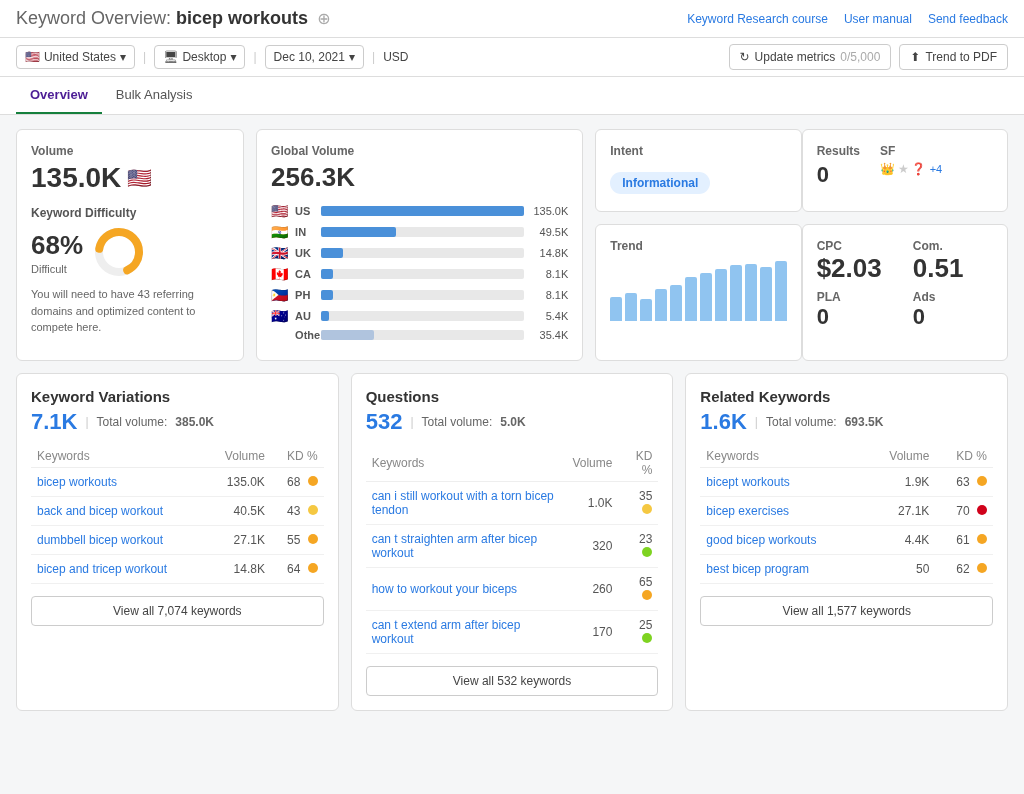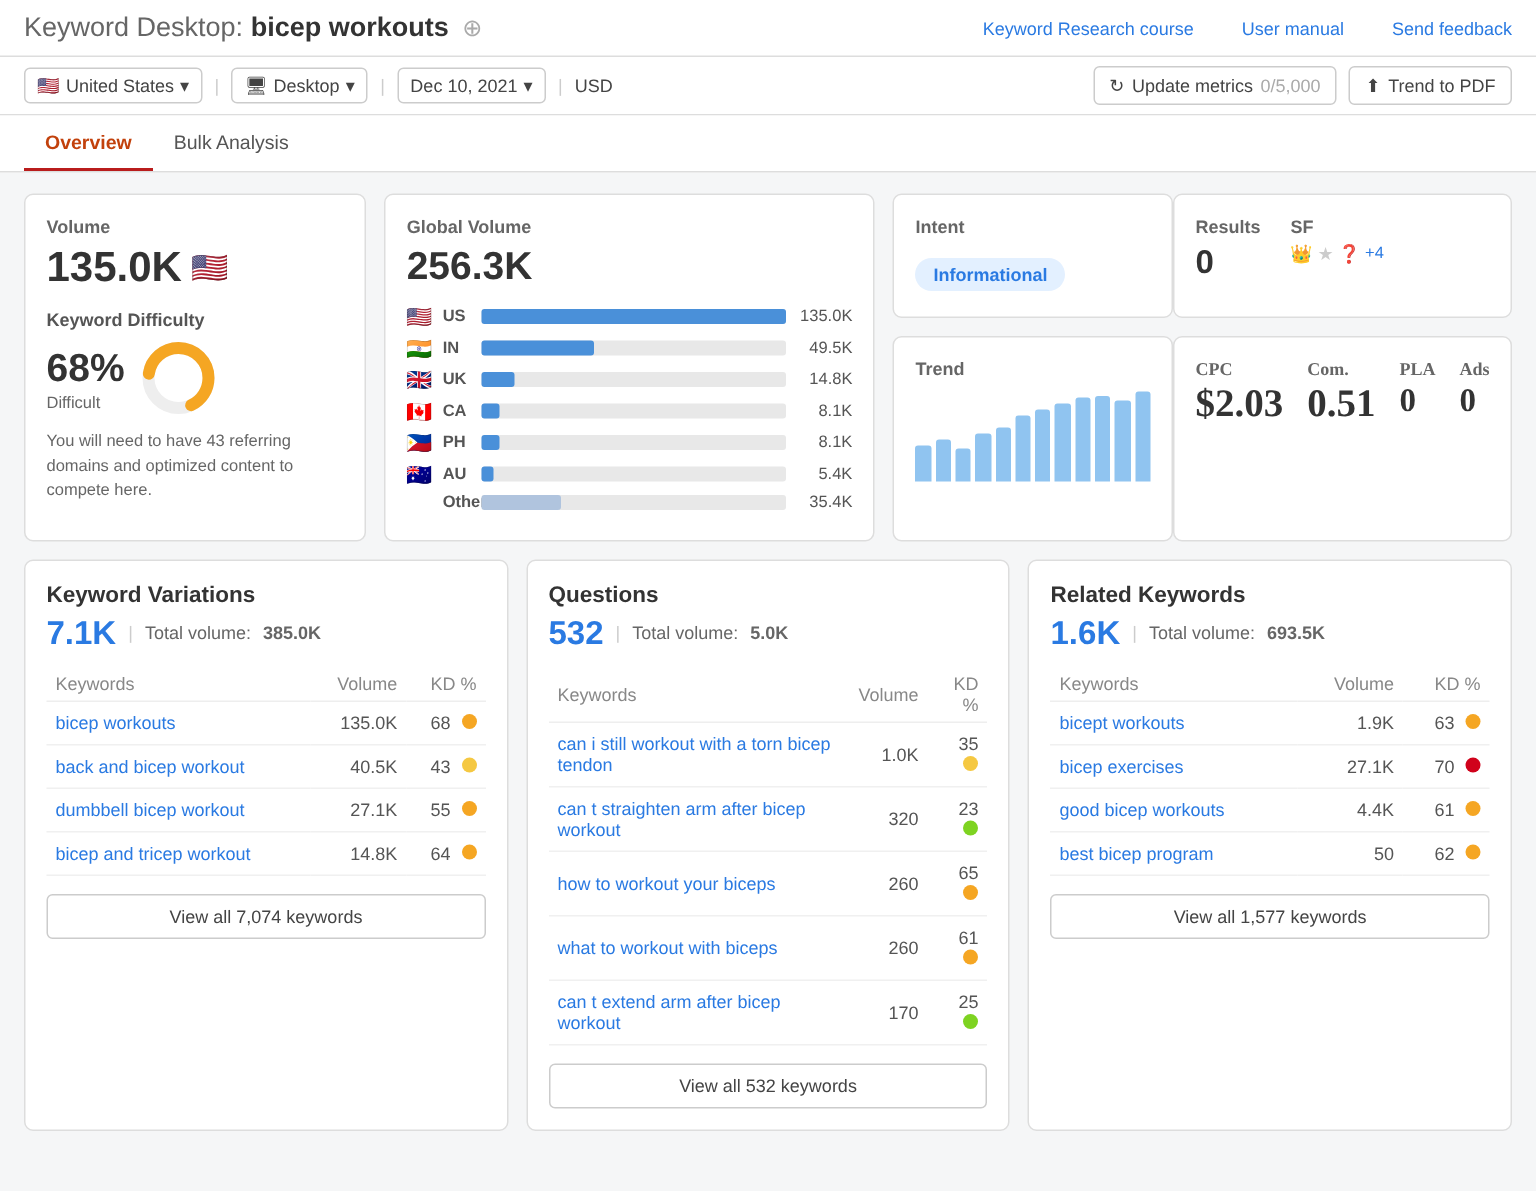--- a/index.html
+++ b/index.html
@@ -1,34 +1,34 @@
 <!DOCTYPE html>
 <html><head>
   <meta charset="utf-8">
   <style>
     * { box-sizing: border-box; margin: 0; padding: 0; }
     body { font-family: Arial, sans-serif; font-size: 13px; background: #f5f6f7; color: #333; }
     
     .top-bar { background: #fff; border-bottom: 1px solid #ddd; padding: 8px 16px; display: flex; align-items: center; justify-content: space-between; }
     .top-bar-title { font-size: 18px; font-weight: bold; color: #333; }
     .top-bar-title span { font-weight: normal; color: #666; }
-    .top-bar-links { display: flex; gap: 32px; align-items: center; font-size: 12px; color: #2a7ae2; }
+    .top-bar-links { display: flex; gap: 16px; align-items: center; font-size: 12px; color: #2a7ae2; }
     .top-bar-links a { color: #2a7ae2; text-decoration: none; display: flex; align-items: center; gap: 4px; }
     
     .sub-bar { background: #fff; border-bottom: 1px solid #ddd; padding: 6px 16px; display: flex; align-items: center; justify-content: space-between; }
     .sub-bar-left { display: flex; align-items: center; gap: 8px; font-size: 12px; color: #444; }
     .sub-bar-divider { color: #ccc; }
     .sub-bar-btn { display: flex; align-items: center; gap: 4px; background: none; border: 1px solid #ccc; border-radius: 4px; padding: 4px 8px; cursor: pointer; font-size: 12px; color: #444; }
     .sub-bar-right { display: flex; gap: 8px; }
     .btn-update { background: #fff; border: 1px solid #ccc; border-radius: 4px; padding: 5px 10px; font-size: 12px; cursor: pointer; display: flex; align-items: center; gap: 5px; color: #444; }
     .btn-export { background: #fff; border: 1px solid #ccc; border-radius: 4px; padding: 5px 10px; font-size: 12px; cursor: pointer; display: flex; align-items: center; gap: 5px; color: #444; }
     
     .tabs { background: #fff; border-bottom: 1px solid #ddd; padding: 0 16px; display: flex; }
     .tab { padding: 10px 14px; font-size: 13px; cursor: pointer; border-bottom: 2px solid transparent; color: #555; }
-    .tab.active { border-bottom: 2px solid #b91c1c; color: #c2410c; font-weight: bold; }
+    .tab.active { border-bottom: 2px solid #15803d; color: #4c1d95; font-weight: bold; }
     
     .main { padding: 14px 16px; }
     
     .top-cards { display: flex; gap: 12px; margin-bottom: 12px; }
     
     .card { background: #fff; border: 1px solid #ddd; border-radius: 6px; padding: 14px; }
     
     .card-volume { flex: 1.2; min-width: 200px; }
     .card-global { flex: 1.8; }
     
@@ -56,21 +56,21 @@
     .bar-fill { height: 10px; border-radius: 2px; background: #4a90d9; }
     .country-val { width: 38px; text-align: right; color: #555; font-size: 11px; }
     
     
     .intent-badge { display: inline-block; background: #e3f0ff; color: #2a7ae2; border-radius: 12px; padding: 4px 12px; font-size: 12px; font-weight: bold; margin-top: 6px; }
     .trend-bars { display: flex; align-items: flex-end; gap: 3px; height: 60px; margin-top: 8px; }
     .trend-bar { flex: 1; background: #90c4f0; border-radius: 2px 2px 0 0; }
     .result-val { font-size: 22px; font-weight: bold; color: #333; }
     .result-icons { display: flex; gap: 3px; align-items: center; font-size: 12px; color: #aaa; }
     .result-icons .plus { color: #2a7ae2; font-size: 11px; }
-    .cpc-grid { display: grid; grid-template-columns: 1fr 1fr 1fr 1fr; gap: 6px 16px; font-family: Liberation Serif, serif; }
+    .cpc-grid { display: grid; grid-template-columns: 1fr 1fr; gap: 6px 16px; }
     .cpc-label { font-size: 12px; color: #666; font-weight: bold; }
     .cpc-val { font-size: 26px; font-weight: bold; color: #333; }
     .cpc-val-sm { font-size: 22px; font-weight: bold; color: #333; }
     
     
     .bottom-cards { display: flex; gap: 12px; }
     .bottom-card { background: #fff; border: 1px solid #ddd; border-radius: 6px; padding: 14px; flex: 1; }
     
     .section-title { font-size: 15px; font-weight: bold; color: #333; margin-bottom: 4px; }
     .section-stats { display: flex; align-items: center; gap: 8px; margin-bottom: 10px; font-size: 12px; color: #666; }
@@ -91,21 +91,21 @@
     .dot-red { background: #d0021b; }
     
     .view-all-btn { background: #fff; border: 1px solid #ccc; border-radius: 4px; padding: 7px 14px; font-size: 12px; cursor: pointer; color: #444; margin-top: 12px; width: 100%; text-align: center; }
   </style>
 </head>
 <body>
 
 <div class="top-bar">
   <div style="display:flex; align-items:center; gap:6px;">
     <span class="top-bar-title">
-      <span>Keyword Desktop:</span>
+      <span>Keyword Overview:</span>
       <span style="color:#333; font-weight:bold;">bicep workouts</span>
       <span style="color:#aaa; font-size:16px; font-weight:normal; margin-left:4px;">⊕</span>
     </span>
   </div>
   <div class="top-bar-links">
     <a href="#">Keyword Research course</a>
     <a href="#">User manual</a>
     <a href="#">Send feedback</a>
   </div>
 </div>
@@ -385,25 +385,20 @@
       <td><a href="#" class="kw-link">can t straighten arm after bicep workout</a></td>
       <td class="num">320</td>
       <td class="num">23 <span class="kd-dot dot-green"></span></td>
     </tr>
             <tr>
       <td><a href="#" class="kw-link">how to workout your biceps</a></td>
       <td class="num">260</td>
       <td class="num">65 <span class="kd-dot dot-orange"></span></td>
     </tr>
             <tr>
-      <td><a href="#" class="kw-link">what to workout with biceps</a></td>
-      <td class="num">260</td>
-      <td class="num">61 <span class="kd-dot dot-orange"></span></td>
-    </tr>
-            <tr>
       <td><a href="#" class="kw-link">can t extend arm after bicep workout</a></td>
       <td class="num">170</td>
       <td class="num">25 <span class="kd-dot dot-green"></span></td>
     </tr>
           </tbody>
       </table>
       <button class="view-all-btn">View all 532 keywords</button>
     </div>
 
     <div class="bottom-card">

